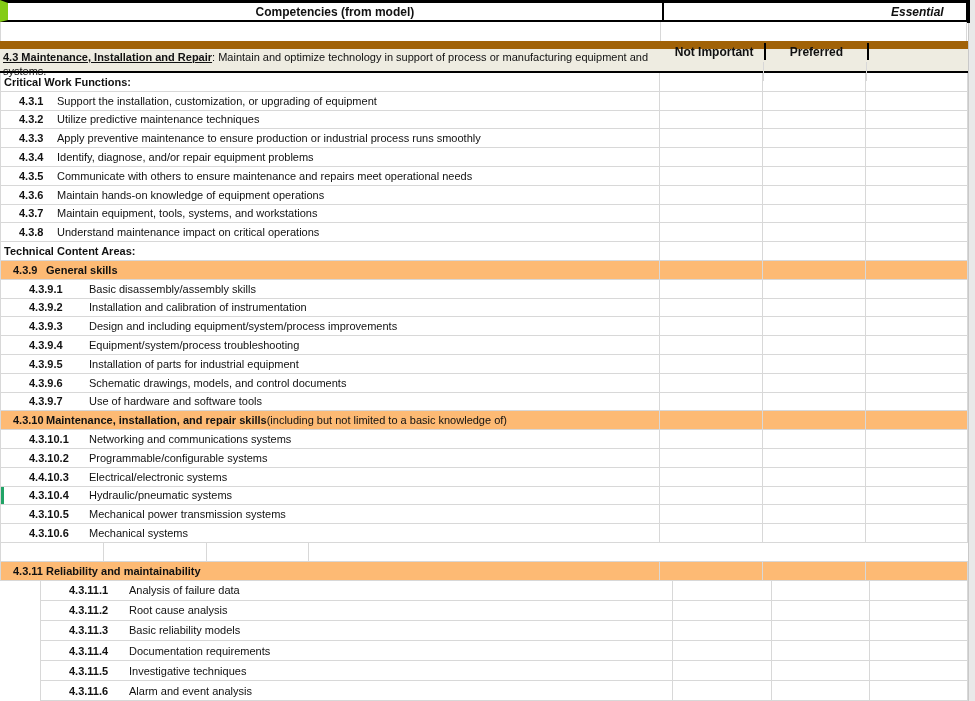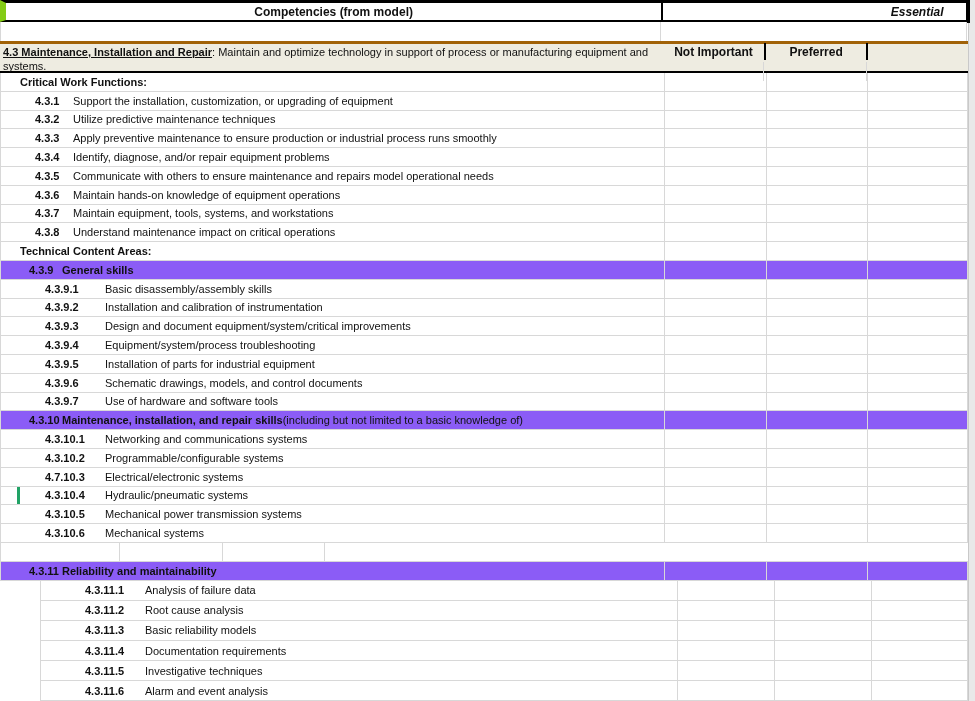--- a/index.html
+++ b/index.html
@@ -5,42 +5,42 @@
   * { margin:0; padding:0; box-sizing:border-box; }
   html,body { width:975px; height:701px; overflow:hidden; background:#fff;
               font-family:"Liberation Sans", sans-serif; color:#111; }
   .sheet { position:relative; width:975px; height:701px; }
   .table { position:absolute; left:0; top:0; width:968px; }
   .right-strip { position:absolute; left:968px; top:0; width:7px; height:701px;
                  background:#e9e9e9; border-left:1px solid #c9c9c9; }
   .right-strip .top-black { position:absolute; left:-2px; top:0; width:3px; height:23px; background:#000; }
 
   .header-row { display:flex; height:22px; border-top:3px solid #000; border-bottom:2px solid #000;
-                border-left:6px solid #84cc16; font-weight:bold; font-size:12px; }
+                border-left:8px solid #84cc16; font-weight:bold; font-size:12px; }
   .header-cell { display:flex; align-items:center; justify-content:center;
                  border-right:2px solid #000; height:100%; }
   .w-comp { width:660px; } .w-resp { width:103px;margin-top:40px; } .w-resp-last { width:100px;font-style:italic; }
 
   .empty-row { display:flex; height:19px; border-left:1px solid #d8d8d8; }
   .empty-row .cell { height:100%; border-right:1px solid #d8d8d8; }
 
-  .banner { width:968px; height:32px; background:#eeece1; border-top:3px solid #a16207;
+  .banner { width:968px; height:32px; background:#eeece1; border-top:8px solid #a16207;
             border-bottom:2px solid #000; font-size:11px; line-height:14px; padding:1px 0 0 3px; }
   .banner-text { width:656px; }
   .banner-title { font-weight:bold; text-decoration:underline; }
 
   .row { display:flex; height:18.8px; font-size:11px; border-left:1px solid #d8d8d8;
-         border-bottom:1px solid #d8d8d8;padding-left:16px; }
+         border-bottom:1px solid #d8d8d8; }
   .row.tall { height:20.17px;margin-left:40px; }
   .row .cell { height:100%; border-right:1px solid #d8d8d8; display:flex; align-items:center; }
   .cell.comp { width:660px; position:relative; overflow:hidden; white-space:nowrap; }
   .cell.resp { width:103px; }
   .row .cell.resp:last-child { width:102px; }
 
-  .row.section { background:#8b5cf6; }
+  .row.section { background:#fdba74; }
   .row.section .num, .row.section .txt { font-weight:bold; }
   .row.section .suffix { font-weight:normal; }
   .group-label { font-weight:bold; padding-left:3px; }
   .num { font-weight:bold; flex:none; }
   .row.item .num    { margin-left:18px; width:38px; }
   .row.subitem .num { margin-left:28px; width:60px; }
   .row.section .num { margin-left:12px; width:33px; }
   .marker { position:absolute; left:0; top:0; width:3px; height:100%; background:#21a366; }
 </style>
 </head>
@@ -108,21 +108,21 @@
             <span class="num">4.3.4</span>
             <span class="txt">Identify, diagnose, and/or repair equipment problems</span>
           </div>
           <div class="cell resp"></div>
           <div class="cell resp"></div>
           <div class="cell resp"></div>
         </div>
         <div class="row item">
           <div class="cell comp">
             <span class="num">4.3.5</span>
-            <span class="txt">Communicate with others to ensure maintenance and repairs model operational needs</span>
+            <span class="txt">Communicate with others to ensure maintenance and repairs meet operational needs</span>
           </div>
           <div class="cell resp"></div>
           <div class="cell resp"></div>
           <div class="cell resp"></div>
         </div>
         <div class="row item">
           <div class="cell comp">
             <span class="num">4.3.6</span>
             <span class="txt">Maintain hands-on knowledge of equipment operations</span>
           </div>
@@ -179,21 +179,21 @@
             <span class="num">4.3.9.2</span>
             <span class="txt">Installation and calibration of instrumentation</span>
           </div>
           <div class="cell resp"></div>
           <div class="cell resp"></div>
           <div class="cell resp"></div>
         </div>
         <div class="row subitem">
           <div class="cell comp">
             <span class="num">4.3.9.3</span>
-            <span class="txt">Design and document equipment/system/critical improvements</span>
+            <span class="txt">Design and including equipment/system/process improvements</span>
           </div>
           <div class="cell resp"></div>
           <div class="cell resp"></div>
           <div class="cell resp"></div>
         </div>
         <div class="row subitem">
           <div class="cell comp">
             <span class="num">4.3.9.4</span>
             <span class="txt">Equipment/system/process troubleshooting</span>
           </div>
@@ -251,21 +251,21 @@
           <div class="cell comp">
             <span class="num">4.3.10.2</span>
             <span class="txt">Programmable/configurable systems</span>
           </div>
           <div class="cell resp"></div>
           <div class="cell resp"></div>
           <div class="cell resp"></div>
         </div>
         <div class="row subitem">
           <div class="cell comp">
-            <span class="num">4.7.10.3</span>
+            <span class="num">4.4.10.3</span>
             <span class="txt">Electrical/electronic systems</span>
           </div>
           <div class="cell resp"></div>
           <div class="cell resp"></div>
           <div class="cell resp"></div>
         </div>
         <div class="row subitem">
           <div class="cell comp">
             <span class="marker"></span>
             <span class="num">4.3.10.4</span>

